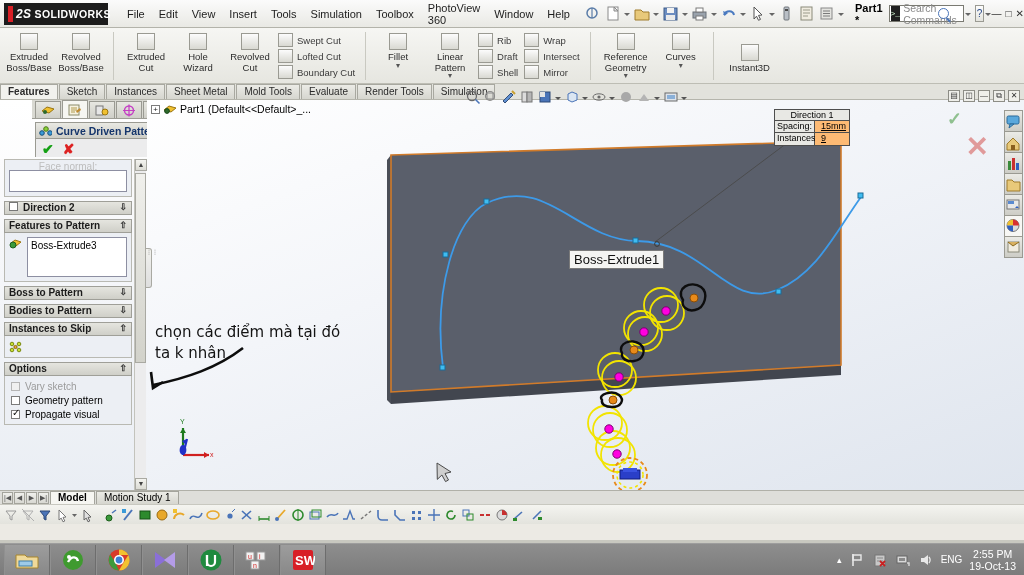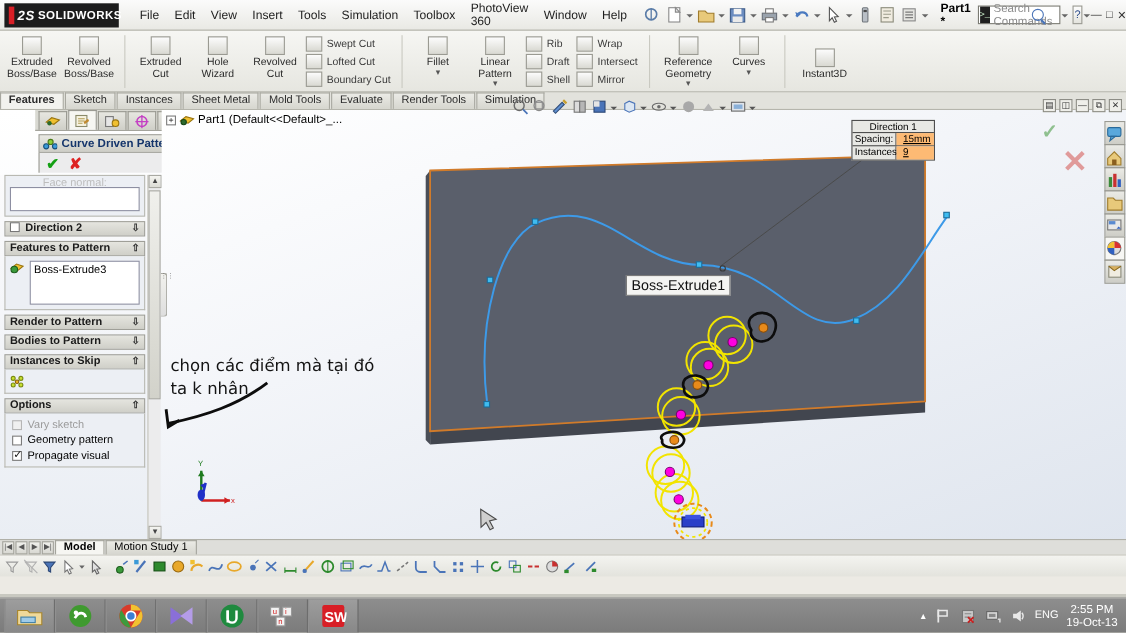--- a/index.html
+++ b/index.html
@@ -651,21 +651,21 @@
             </span>
             <div style="flex:1;background:#fff;border:1px solid #8d8fa2;height:40px;font-size:10px;padding:2px 3px;">
               <div>Boss-Extrude3</div>
             </div>
           </div>
         </div>
       </div>
 
       <div class="pmgroup">
         <div class="grpbar">
-          <span>Render to Pattern</span>
+          <span>Boss to Pattern</span>
           <span class="chev">⇩</span>
         </div>
       </div>
 
       <div class="pmgroup">
         <div class="grpbar">
           <span>Bodies to Pattern</span>
           <span class="chev">⇩</span>
         </div>
       </div>

